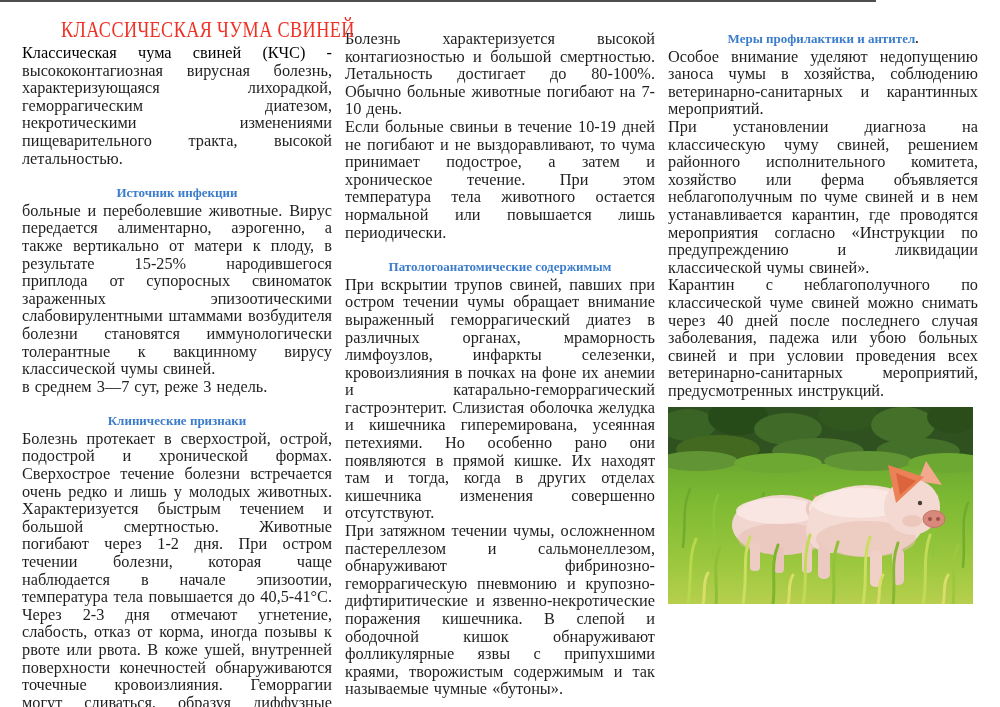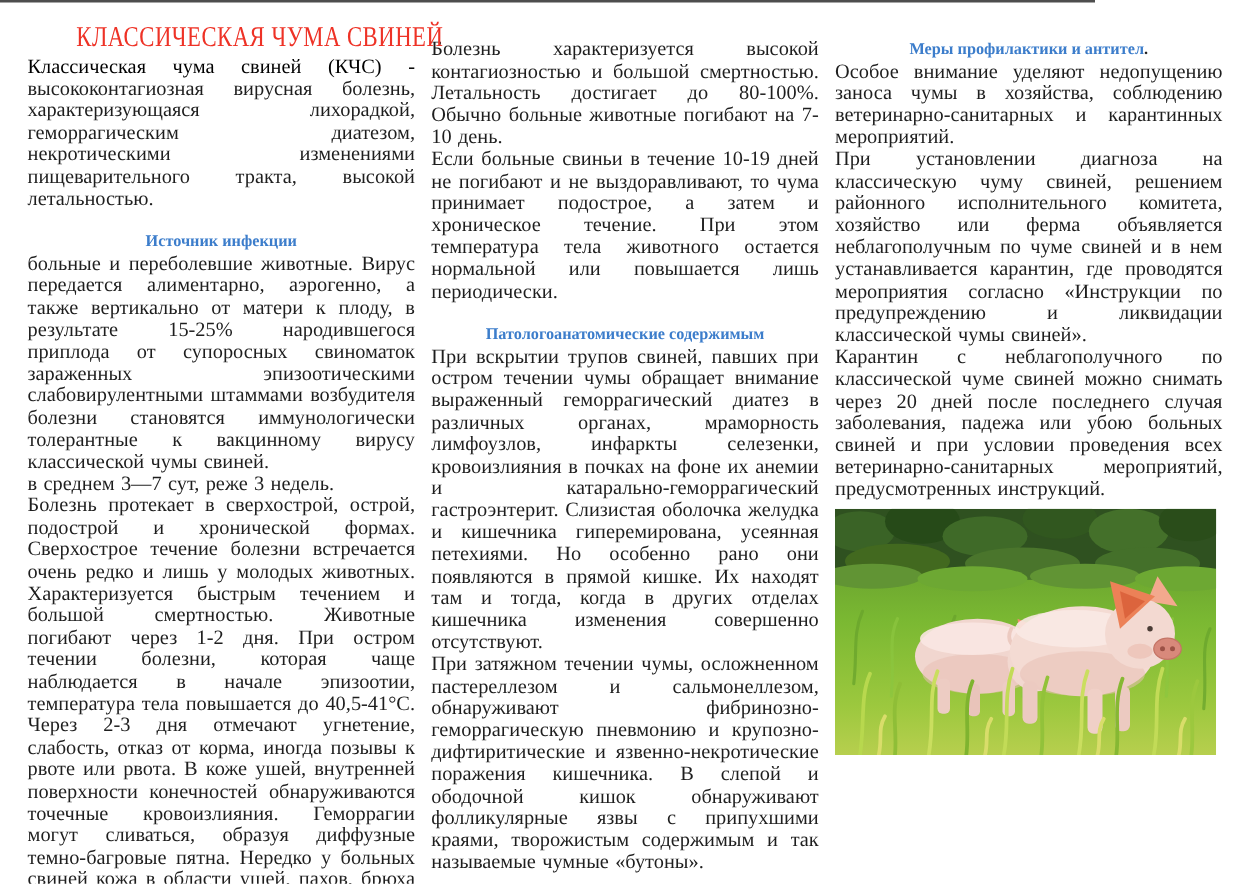--- a/index.html
+++ b/index.html
@@ -48,35 +48,36 @@
 </head>
 <body>
 
 <div class="page">
   <div class="col">
       <h1 class="doc-title"><span>КЛАССИЧЕСКАЯ ЧУМА СВИНЕЙ</span></h1>
       <p class="para"><span class="lead-blue">Классическая чума свиней (КЧС) -</span> высококонтагиозная вирусная болезнь, характеризующаяся лихорадкой, геморрагическим диатезом, некротическими изменениями пищеварительного тракта, высокой летальностью.</p>
       <h2 class="sec-heading"><span>Источник инфекции</span></h2>
       <p class="para">больные и переболевшие животные. Вирус передается алиментарно, аэрогенно, а также вертикально от матери к плоду, в результате 15-25% народившегося приплода от супоросных свиноматок зараженных эпизоотическими слабовирулентными штаммами возбудителя болезни становятся иммунологически толерантные к вакцинному вирусу классической чумы свиней.</p>
       <p class="para">в среднем 3—7 сут, реже 3 недель.</p>
+      <h2 class="sec-heading"><span>Клинические признаки</span></h2>
       <p class="para">Болезнь протекает в сверхострой, острой, подострой и хронической формах. Сверхострое течение болезни встречается очень редко и лишь у молодых животных. Характеризуется быстрым течением и большой смертностью. Животные погибают через 1-2 дня. При остром течении болезни, которая чаще наблюдается в начале эпизоотии, температура тела повышается до 40,5-41°С. Через 2-3 дня отмечают угнетение, слабость, отказ от корма, иногда позывы к рвоте или рвота. В коже ушей, внутренней поверхности конечностей обнаруживаются точечные кровоизлияния. Геморрагии могут сливаться, образуя диффузные темно-багровые пятна. Нередко у больных свиней кожа в области ушей, пахов, брюха принимает синюшную окраску, что указывает на ослабление сердечной деятельности.</p>
     </div>
   <div class="col">
       <p class="para">Болезнь характеризуется высокой контагиозностью и большой смертностью. Летальность достигает до 80-100%. Обычно больные животные погибают на 7- 10 день.</p>
       <p class="para">Если больные свиньи в течение 10-19 дней не погибают и не выздоравливают, то чума принимает подострое, а затем и хроническое течение. При этом температура тела животного остается нормальной или повышается лишь периодически.</p>
       <h2 class="sec-heading"><span>Патологоанатомические содержимым</span></h2>
       <p class="para">При вскрытии трупов свиней, павших при остром течении чумы обращает внимание выраженный геморрагический диатез в различных органах, мраморность лимфоузлов, инфаркты селезенки, кровоизлияния в почках на фоне их анемии и катарально-геморрагический гастроэнтерит. Слизистая оболочка желудка и кишечника гиперемирована, усеянная петехиями. Но особенно рано они появляются в прямой кишке. Их находят там и тогда, когда в других отделах кишечника изменения совершенно отсутствуют.</p>
       <p class="para">При затяжном течении чумы, осложненном пастереллезом и сальмонеллезом, обнаруживают фибринозно-геморрагическую пневмонию и крупозно-дифтиритические и язвенно-некротические поражения кишечника. В слепой и ободочной кишок обнаруживают фолликулярные язвы с припухшими краями, творожистым содержимым и так называемые чумные «бутоны».</p>
       <h2 class="sec-heading"><span>Диагностические лабораторные исследования</span></h2>
     </div>
   <div class="col">
       <h2 class="sec-heading"><span>Меры профилактики и антител</span><span class="sec-heading-suffix">.</span></h2>
       <p class="para">Особое внимание уделяют недопущению заноса чумы в хозяйства, соблюдению ветеринарно-санитарных и карантинных мероприятий.</p>
       <p class="para">При установлении диагноза на классическую чуму свиней, решением районного исполнительного комитета, хозяйство или ферма объявляется неблагополучным по чуме свиней и в нем устанавливается карантин, где проводятся мероприятия согласно «Инструкции по предупреждению и ликвидации классической чумы свиней».</p>
-      <p class="para">Карантин с неблагополучного по классической чуме свиней можно снимать через 20 дней после последнего случая заболевания, падежа или убою больных свиней и при условии проведения всех ветеринарно-санитарных мероприятий, предусмотренных инструкций.</p>
+      <p class="para">Карантин с неблагополучного по классической чуме свиней можно снимать через 40 дней после последнего случая заболевания, падежа или убою больных свиней и при условии проведения всех ветеринарно-санитарных мероприятий, предусмотренных инструкций.</p>
   <figure class="photo">
     <svg viewBox="0 0 305 197" width="305" height="197" xmlns="http://www.w3.org/2000/svg">
       <defs>
         <linearGradient id="gbg" x1="0" y1="0" x2="0" y2="1">
           <stop offset="0" stop-color="#5a8f2c"></stop>
           <stop offset="0.45" stop-color="#7ab832"></stop>
           <stop offset="0.8" stop-color="#9cc83e"></stop>
           <stop offset="1" stop-color="#b7cf4e"></stop>
         </linearGradient>
       </defs>

